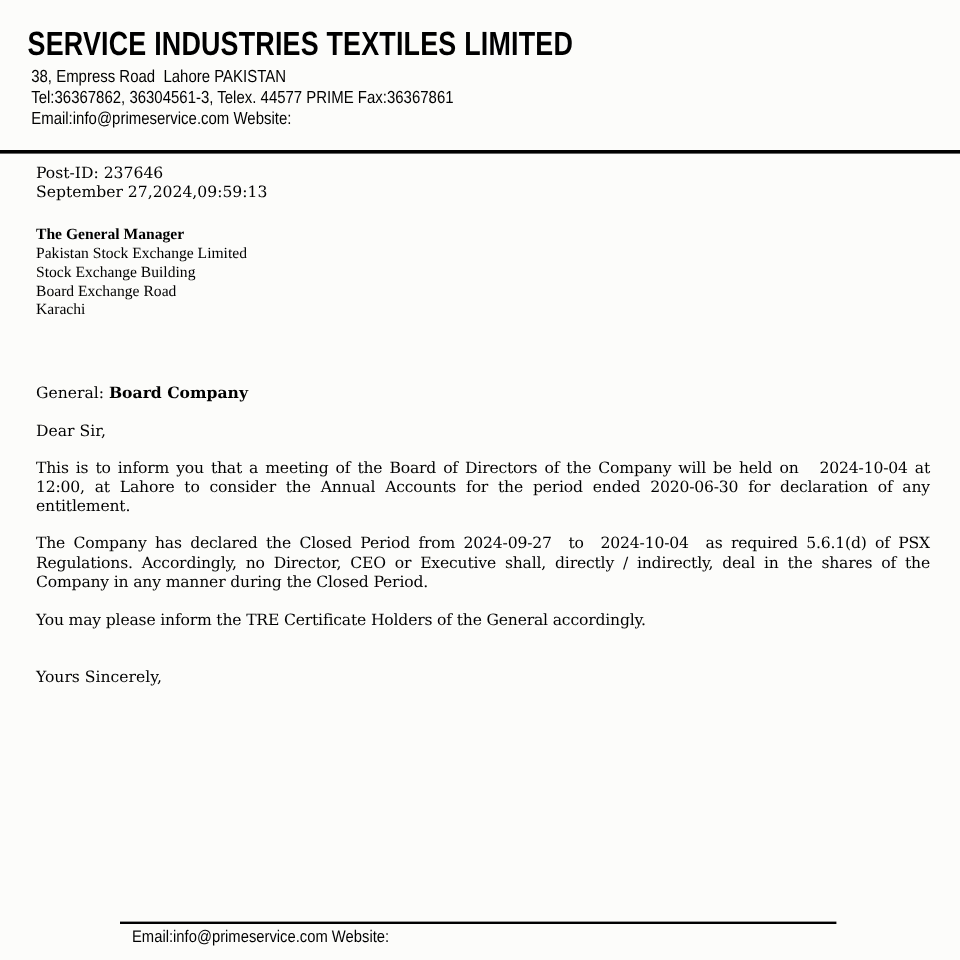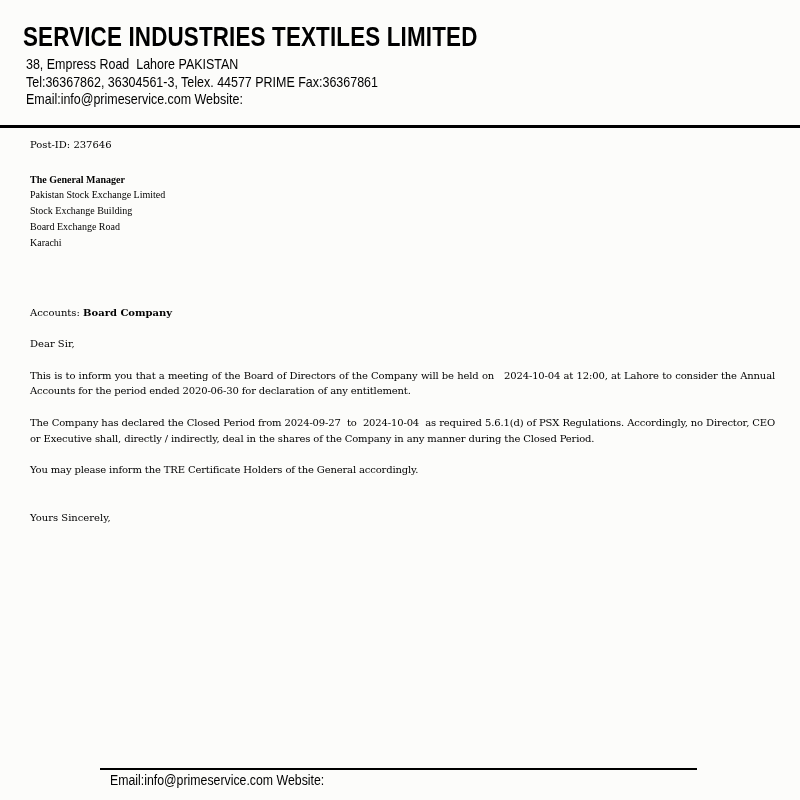--- a/index.html
+++ b/index.html
@@ -38,21 +38,21 @@
   }
   .header-rule {
     position: absolute; top: 125px; left: 0;
     width: 800px; height: 3px; background: #000;
   }
 
   
   .letter {
     position: absolute; top: 137px; left: 30px;
     width: 745px;
-    font-size: 10px;
+    font-size: 13px;
     line-height: 15.7px;
   }
   .meta-line { white-space: nowrap; }
   .recipient { margin-top: 19px; font-family: Liberation Serif, serif; }
   .recipient-name { font-weight: bold; }
   .subject-row { margin-top: 55px; }
   .subject-value { font-weight: bold; }
   .salutation { margin-top: 15px; }
   .body-par {
     margin: 16px 0 0 0;
@@ -83,31 +83,32 @@
   <h1 class="company-name">SERVICE INDUSTRIES TEXTILES LIMITED</h1>
   <span class="lh-line">38, Empress Road &nbsp;Lahore PAKISTAN</span>
   <span class="lh-line">Tel:36367862, 36304561-3, Telex. 44577 PRIME Fax:36367861</span>
   <span class="lh-line">Email:info@primeservice.com Website:</span>
 </header>
 <div class="header-rule"></div>
 
 <main class="letter">
   <div class="meta">
     <div class="meta-line">Post-ID: 237646</div>
+    <div class="meta-line">September 27,2024,09:59:13</div>
   </div>
 
   <div class="recipient">
     <div class="recipient-name">The General Manager</div>
     <div>Pakistan Stock Exchange Limited</div>
     <div>Stock Exchange Building</div>
     <div>Board Exchange Road</div>
     <div>Karachi</div>
   </div>
 
-  <div class="subject-row"><span>Accounts: </span><span class="subject-value">Board Company</span></div>
+  <div class="subject-row"><span>General: </span><span class="subject-value">Board Company</span></div>
 
   <div class="salutation">Dear Sir,</div>
 
   <p class="body-par">This is to inform you that a meeting of the Board of Directors of the Company will be held on &nbsp; 2024-10-04 at 12:00, at Lahore to consider the Annual Accounts for the period ended 2020-06-30 for declaration of any entitlement.</p>
   <p class="body-par">The Company has declared the Closed Period from 2024-09-27 &nbsp;to &nbsp;2024-10-04 &nbsp;as required 5.6.1(d) of PSX Regulations. Accordingly, no Director, CEO or Executive shall, directly / indirectly, deal in the shares of the Company in any manner during the Closed Period.</p>
   <p class="body-par">You may please inform the TRE Certificate Holders of the General accordingly.</p>
 
   <div class="closing">Yours Sincerely,</div>
 </main>
 

